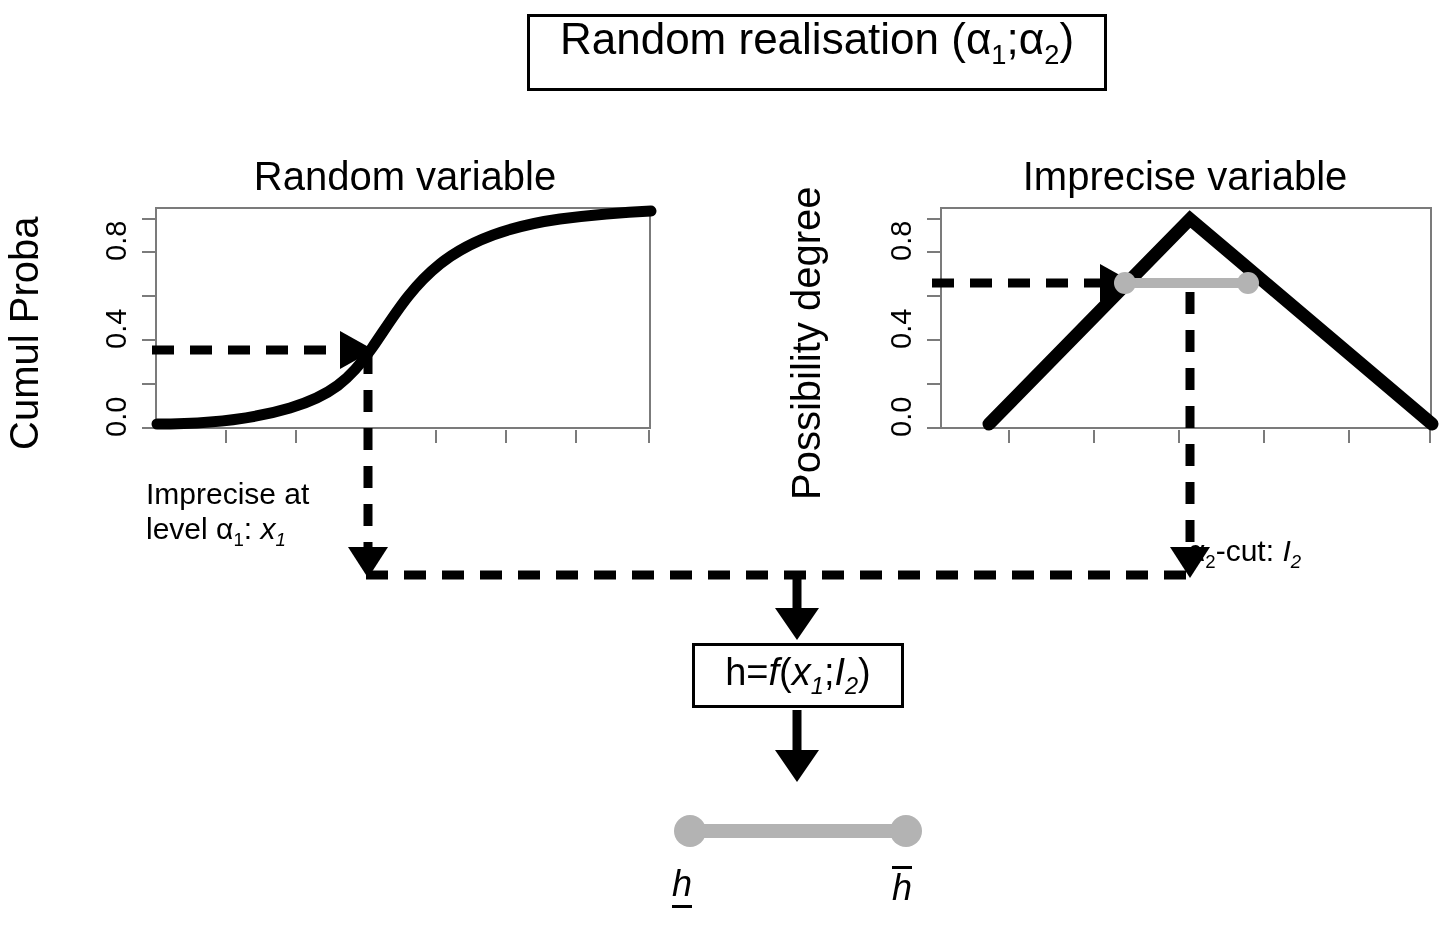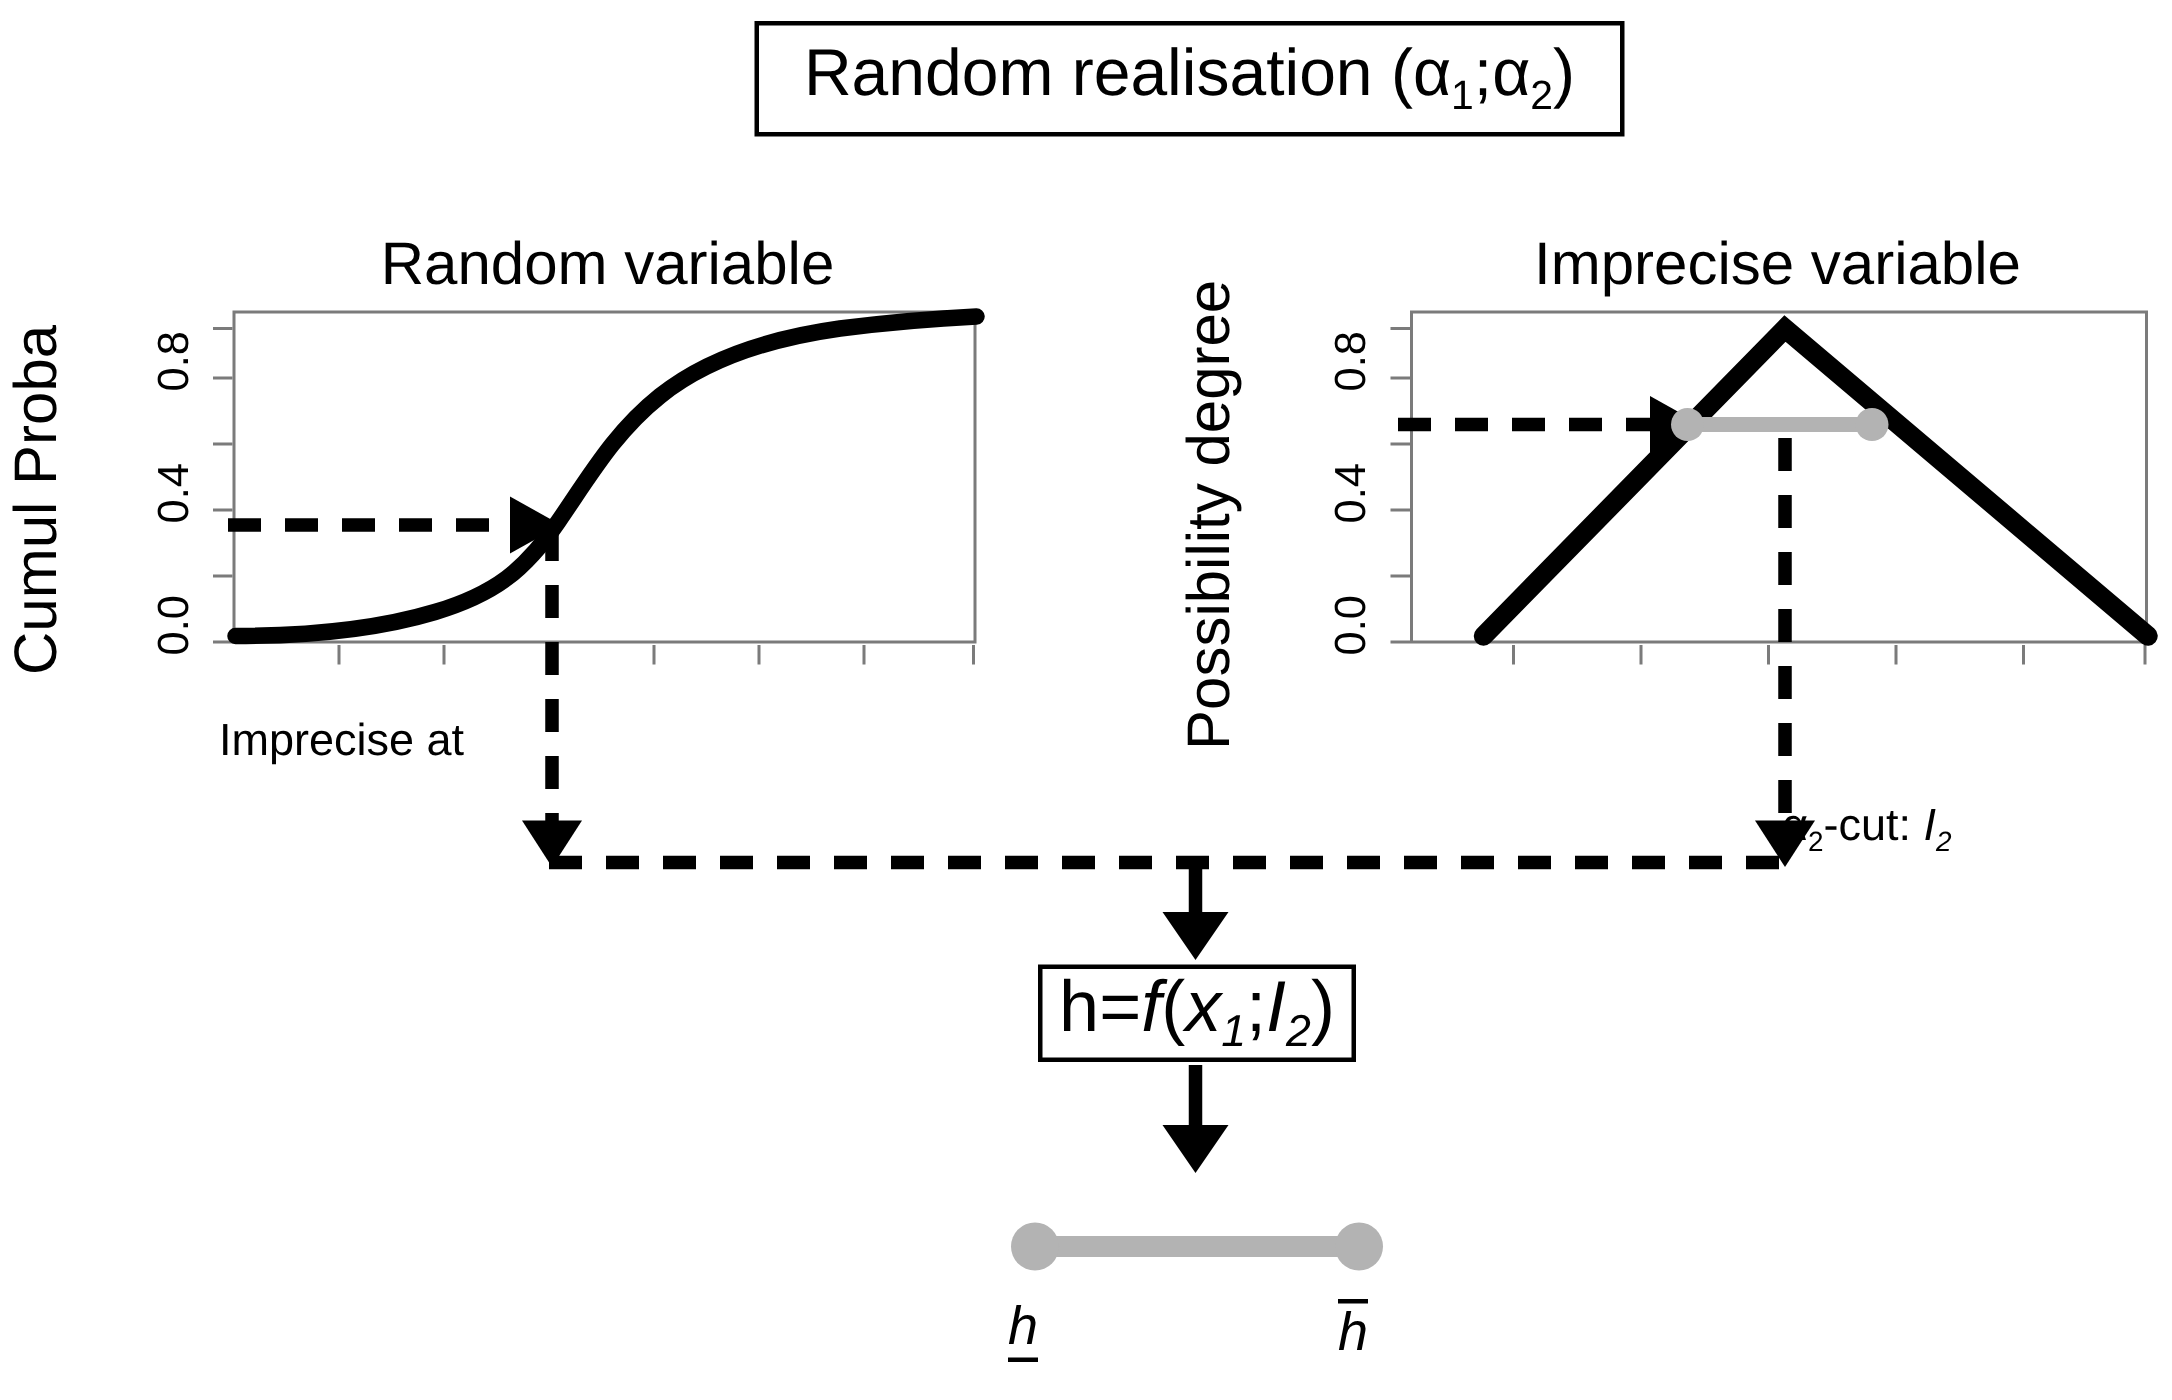--- a/index.html
+++ b/index.html
@@ -15,26 +15,26 @@
     position: relative;
     width: 1448px;
     height: 933px;
     background: #ffffff;
     overflow: hidden;
   }
   .abs { position: absolute; }
 
   
   #title-box {
-    left: 503px; top: 14px;
+    left: 527px; top: 14px;
     width: 580px; height: 77px;
     border: 3px solid #000;
     background: #fff;
     display: flex;
-    align-items: center;
+    align-items: flex-start;
     justify-content: center;
     box-sizing: border-box;
   }
   #title-box .txt {
     font-size: 44px;
     line-height: 1;
     white-space: nowrap;
   }
 
   
@@ -105,21 +105,21 @@
     left: 692px; top: 643px;
     width: 212px; height: 65px;
     border: 3px solid #000;
     background: #fff;
     display: flex;
     align-items: center;
     justify-content: center;
     box-sizing: border-box;
   }
   #function-box .txt {
-    font-size: 48px;
+    font-size: 38px;
     line-height: 1;
     white-space: nowrap;
   }
 
   
   #random-interval-label {
     left: 270px; top: 806px;
     font-size: 40px;
     line-height: 1;
     white-space: nowrap;
@@ -182,20 +182,21 @@
 
     <line x1="152" y1="350" x2="345" y2="350" stroke="#000000" stroke-width="9" stroke-dasharray="22,16"></line>
     <polygon points="340,331 374,350 340,369" fill="#000000"></polygon>
 
     <line x1="368" y1="352" x2="368" y2="548" stroke="#000000" stroke-width="9" stroke-dasharray="22,16"></line>
     <polygon points="348,547 388,547 368,578" fill="#000000"></polygon>
   </svg>
 
   <div class="abs annot" id="quantile-annotation">
     <div>Imprecise at</div>
+    <div><span>level </span><span>α</span><span class="sub">1</span><span>: </span><span class="ital">x</span><span class="sub ital">1</span></div>
   </div>
 
   <div class="abs panel-title" id="right-panel-title">Imprecise variable</div>
 
   <div class="abs axis-title-vert" id="right-axis-title">Possibility degree</div>
 
   <div class="abs plot-frame" id="right-plot"></div>
 
   <div class="abs ytick" style="left:927px; top:427px;"></div>
   <div class="abs ytick" style="left:927px; top:383px;"></div>

